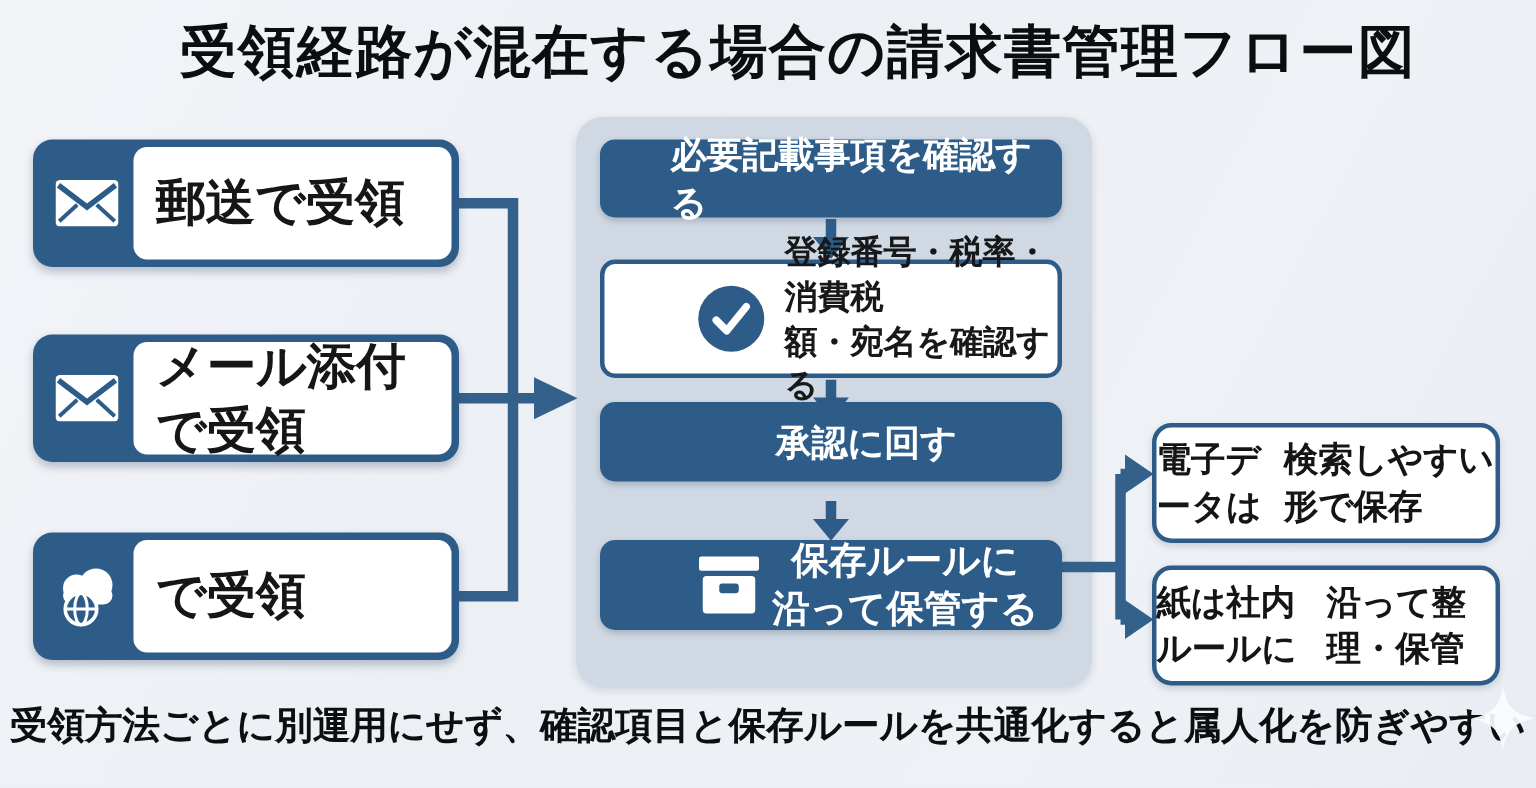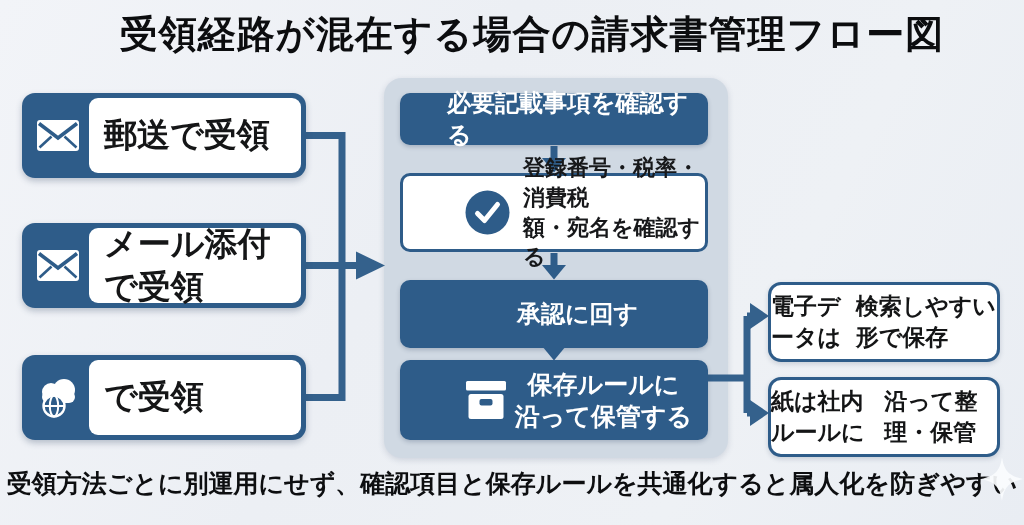--- a/index.html
+++ b/index.html
@@ -143,32 +143,32 @@
     </div>
   </div>
 
   <div class="down-arrow" style="top:253px">
     <svg width="30" height="27" viewBox="0 0 30 27">
       <rect x="11.5" y="0" width="7" height="13" fill="#2e5c89"></rect>
       <polygon points="3,12 27,12 15,26.5" fill="#2e5c89"></polygon>
     </svg>
   </div>
 
-  <div class="step dark" style="top:280px;height:68px">
+  <div class="step dark" style="top:268px;height:53px">
     <div class="step-label">承認に回す</div>
   </div>
 
   <div class="down-arrow" style="top:334px">
     <svg width="30" height="27" viewBox="0 0 30 27">
       <rect x="11.5" y="0" width="7" height="13" fill="#2e5c89"></rect>
       <polygon points="3,12 27,12 15,26.5" fill="#2e5c89"></polygon>
     </svg>
   </div>
 
-  <div class="step dark" style="top:360px;height:80px">
+  <div class="step dark" style="top:360px;height:60px">
     <div class="store-icon">
       <svg width="42" height="40" viewBox="0 0 42 40">
         <rect x="1" y="1" width="40" height="9.5" rx="1.5" fill="#ffffff"></rect>
         <rect x="3.5" y="14" width="35" height="25" rx="2.5" fill="#ffffff"></rect>
         <rect x="14.5" y="19" width="13" height="6.5" rx="2" fill="#2e5c89"></rect>
       </svg>
     </div>
     <div class="store-lines">
       <div class="line">保存ルールに</div>
       <div class="line">沿って保管する</div>

